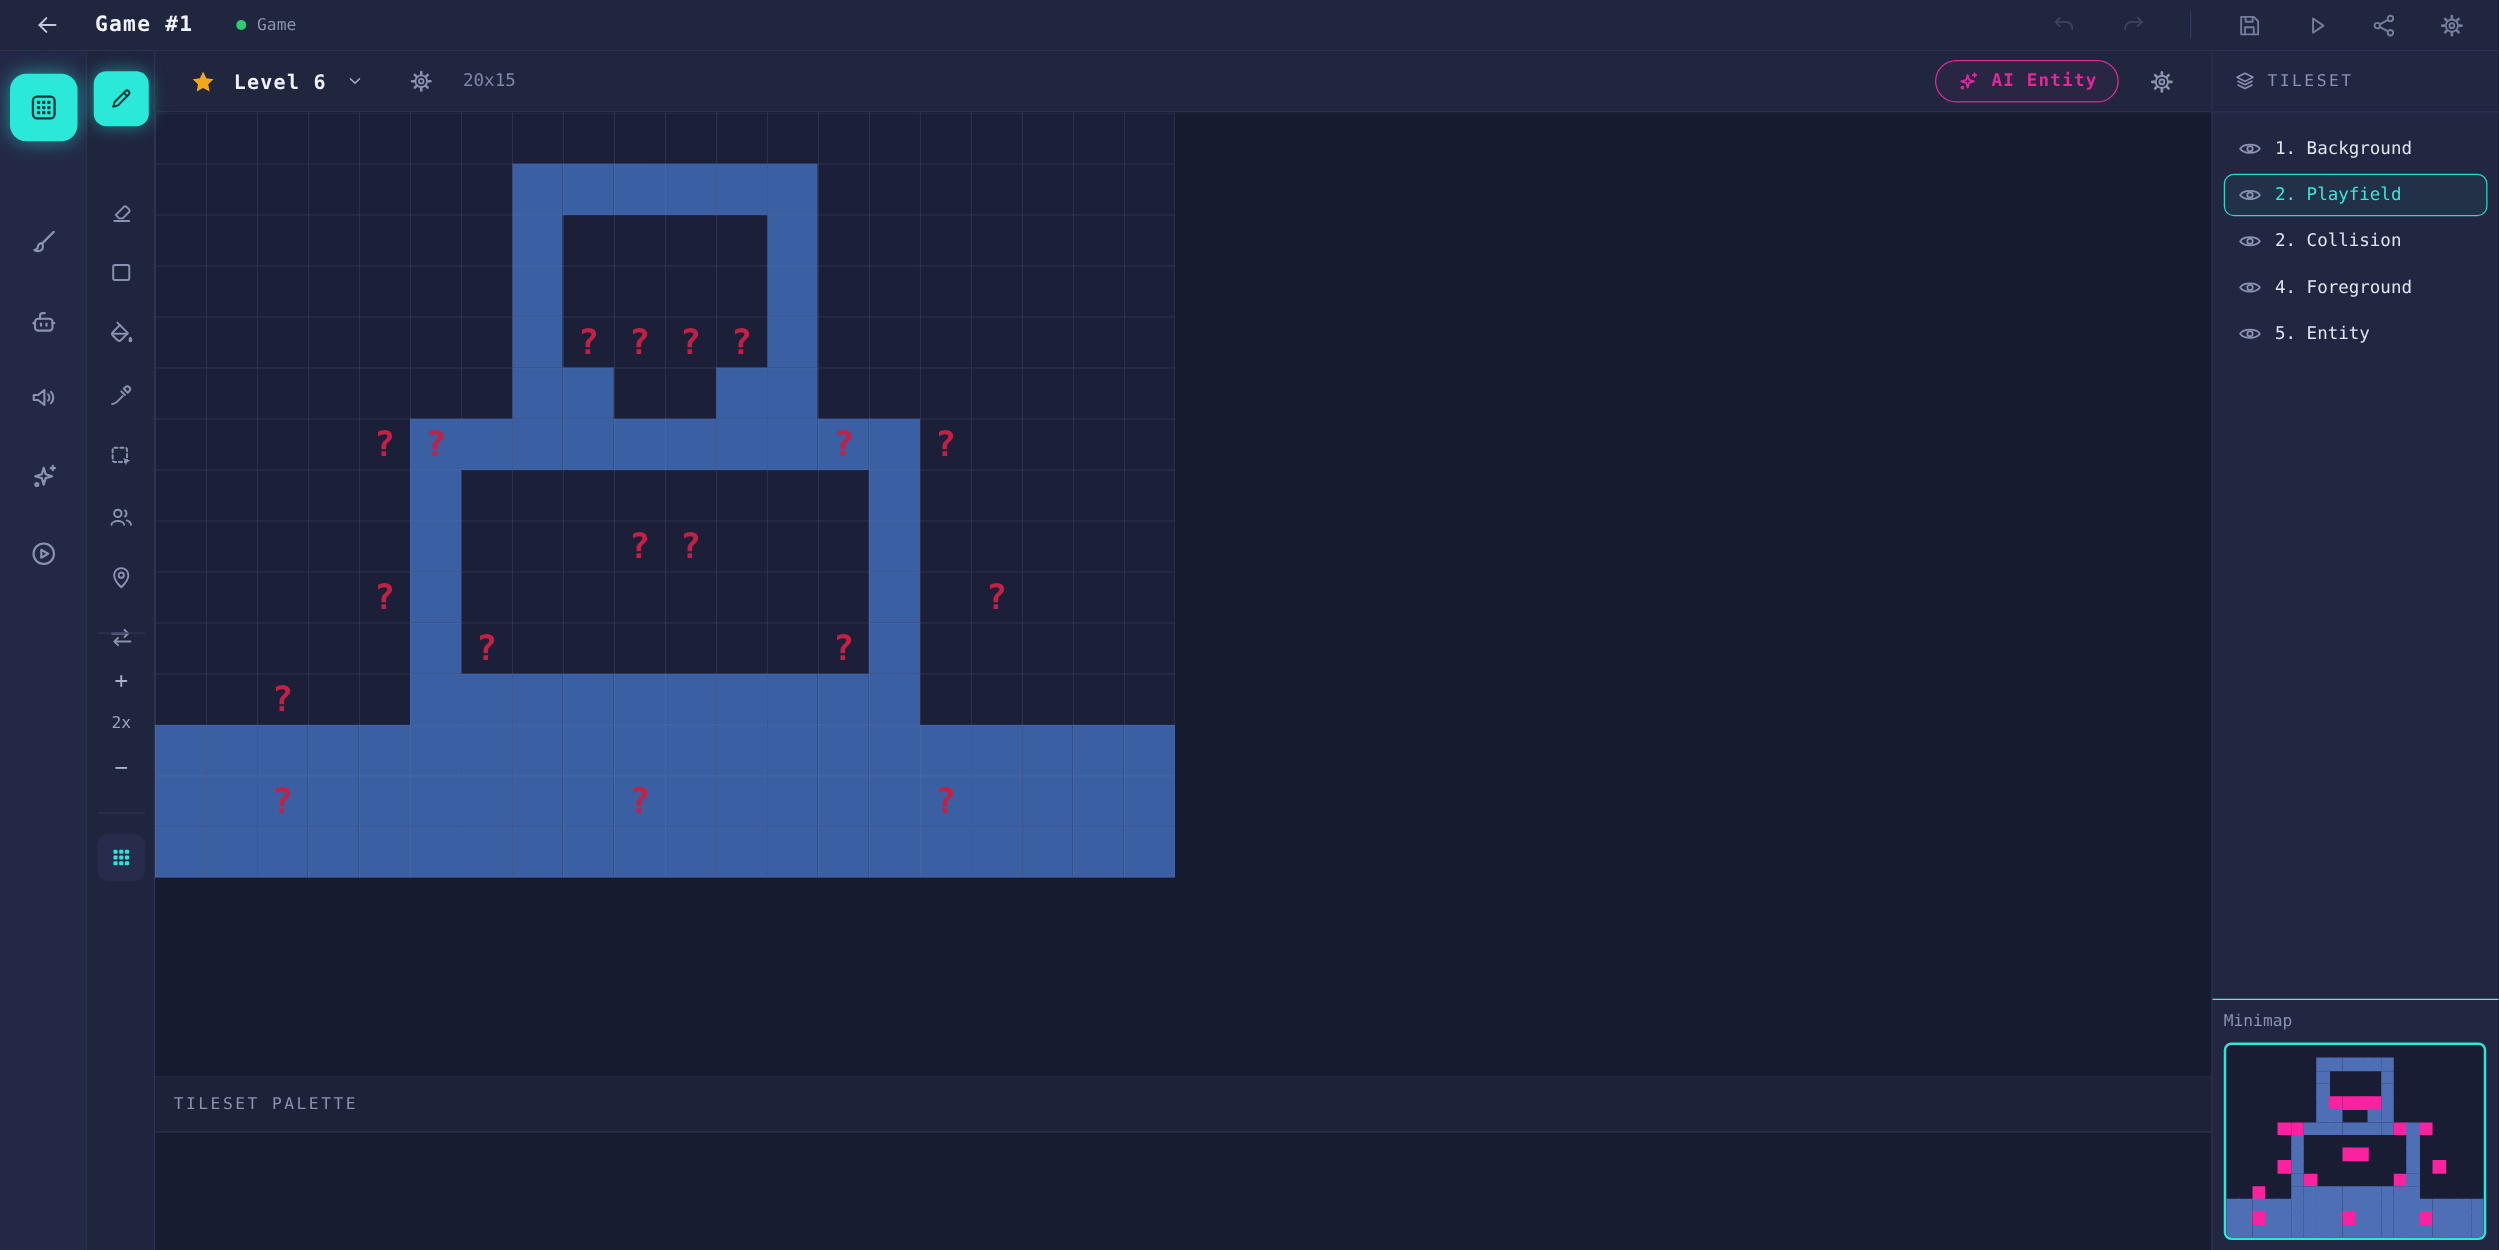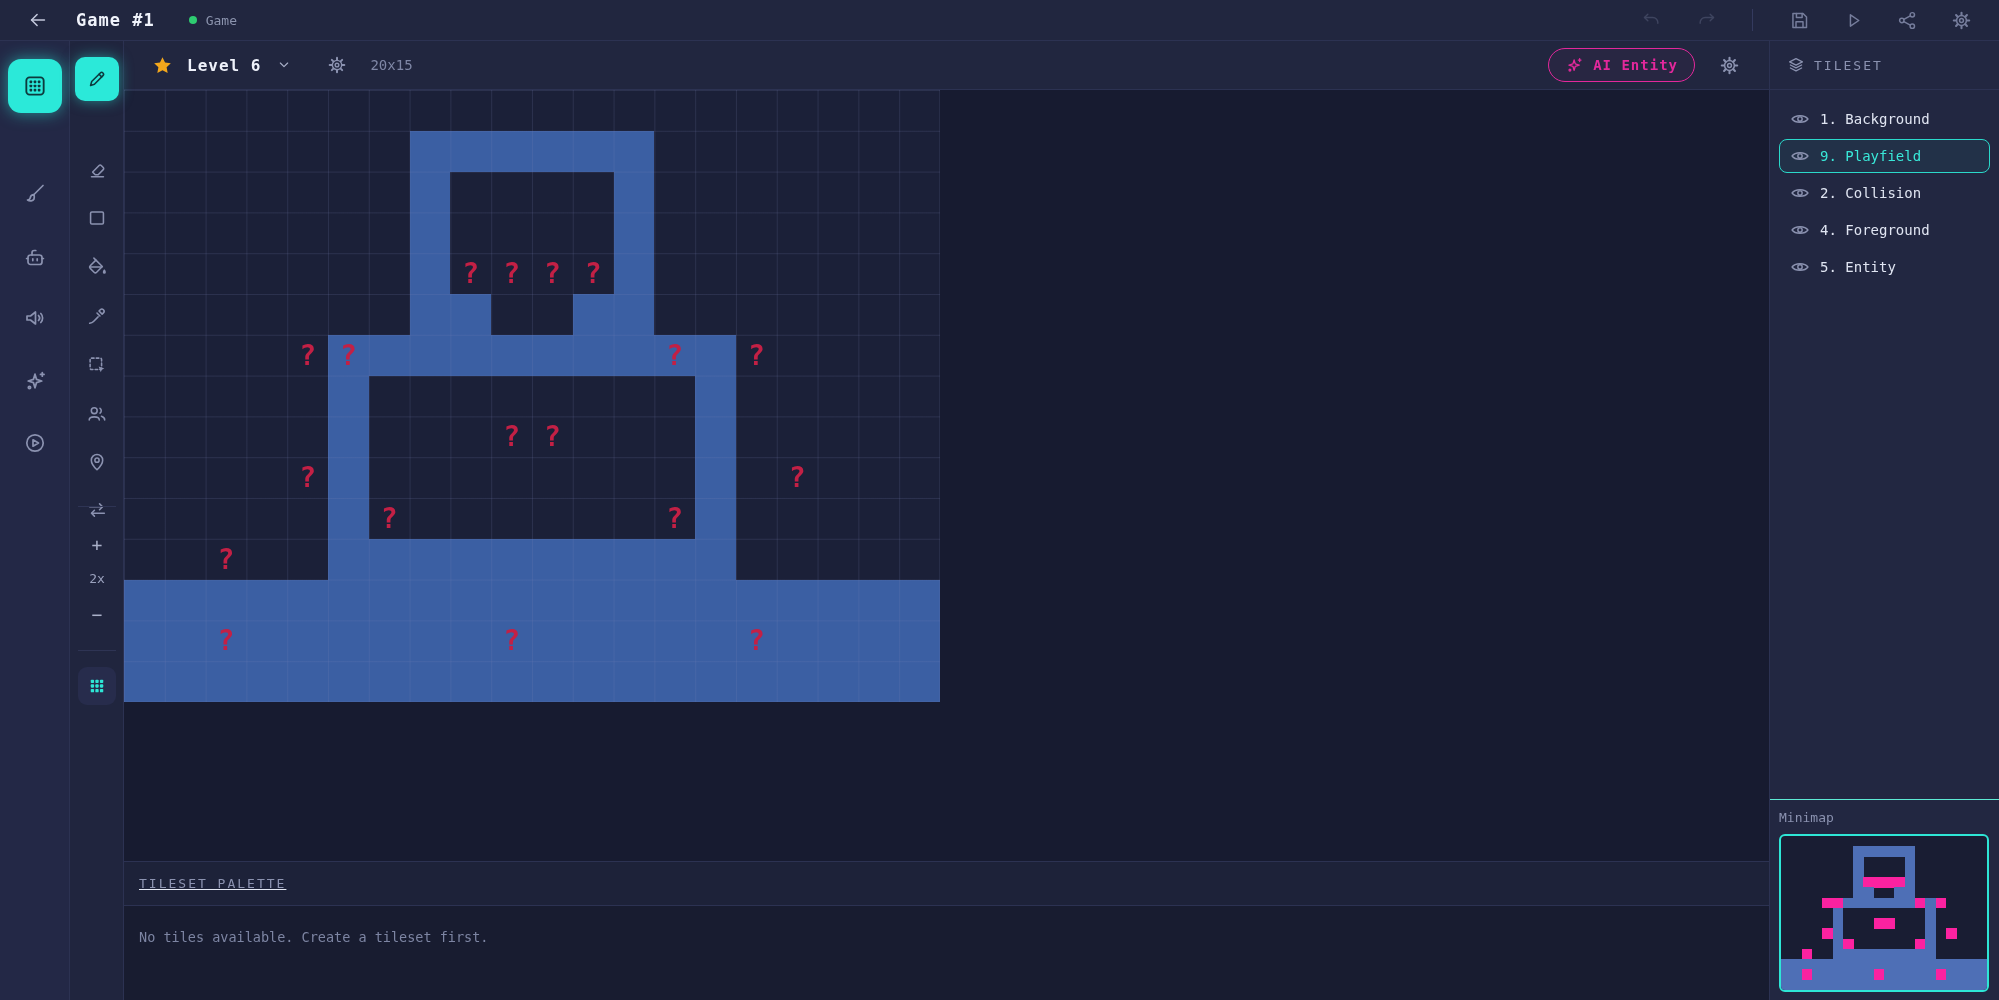--- a/index.html
+++ b/index.html
@@ -74,21 +74,21 @@
       linear-gradient(to bottom, rgba(125,135,185,0.17) 1px, transparent 1px);
     background-size:40.8px 40.8px;
     border-right:1px solid rgba(125,135,185,0.12);
     border-bottom:1px solid rgba(125,135,185,0.12); }
   .tile { position:absolute; z-index:1; }
   .qmark { position:absolute; z-index:3; font-weight:bold; font-size:28px;
     display:flex; align-items:center; justify-content:center; }
 
   .palette { height:139px; border-top:1px solid #2c3252; background:#181c30; }
   .palette-header { height:44px; background:#1d2239; border-bottom:1px solid #2c3252;
-    display:flex; align-items:center; padding-left:15px;text-decoration:underline; }
+    display:flex; align-items:center; padding-left:15px; }
   .palette-header .ph-txt { font-size:13px; letter-spacing:2px; color:#8b92b0; }
   .palette-body { padding:23px 15px; font-size:13.5px; color:#7d85a3; }
 
   
   .right-panel { position:absolute; left:1769px; top:41px; width:230px; height:959px;
     background:#222741; border-left:1px solid #2c3252; display:flex; flex-direction:column; z-index:4; }
   .layers-header { height:49px; flex:0 0 49px; border-bottom:1px solid #2c3252;
     display:flex; align-items:center; gap:9px; padding-left:17px; }
   .layers-header .lh-txt { font-size:13px; letter-spacing:2px; color:#8b92b0; }
   .layers-list { padding:12px 9px; display:flex; flex-direction:column; gap:3px; }
@@ -494,21 +494,20 @@
         <div class="tile" style="left: 693.6px; top: 571.2px; width: 40.8px; height: 40.8px; background: rgb(59, 95, 163);"></div>
         <div class="tile" style="left: 734.4px; top: 571.2px; width: 40.8px; height: 40.8px; background: rgb(59, 95, 163);"></div>
         <div class="tile" style="left: 775.2px; top: 571.2px; width: 40.8px; height: 40.8px; background: rgb(59, 95, 163);"></div>
       </div>
   </div>
 
   <div class="palette">
     <div class="palette-header">
       <span class="ph-txt">TILESET PALETTE</span>
     </div>
-    <div class="palette-body">No tiles available. Create a tileset first.</div>
   </div>
 </div>
 
 <div class="right-panel">
   <div class="layers-header">
     <svg class="ic" width="18" height="18" viewBox="0 0 24 24">
       <path d="M12 3.5 L20.5 7.8 L12 12.1 L3.5 7.8 Z"></path>
       <path d="M4.5 12 L12 15.8 L19.5 12"></path>
         <path d="M4.5 16 L12 19.8 L19.5 16"></path>
       </svg>
@@ -520,21 +519,21 @@
           <path d="M2.5 12 C6 6.8 18 6.8 21.5 12 C18 17.2 6 17.2 2.5 12 Z"></path>
           <circle cx="12" cy="12" r="2.6"></circle>
         </svg>
         <span>1. Background</span>
       </div>
       <div class="layer-row selected">
         <svg class="ic" width="20" height="20" viewBox="0 0 24 24">
           <path d="M2.5 12 C6 6.8 18 6.8 21.5 12 C18 17.2 6 17.2 2.5 12 Z"></path>
           <circle cx="12" cy="12" r="2.6"></circle>
         </svg>
-        <span>9. Playfield</span>
+        <span>2. Playfield</span>
       </div>
       <div class="layer-row">
         <svg class="ic" width="20" height="20" viewBox="0 0 24 24">
           <path d="M2.5 12 C6 6.8 18 6.8 21.5 12 C18 17.2 6 17.2 2.5 12 Z"></path>
           <circle cx="12" cy="12" r="2.6"></circle>
         </svg>
         <span>2. Collision</span>
       </div>
       <div class="layer-row">
         <svg class="ic" width="20" height="20" viewBox="0 0 24 24">

